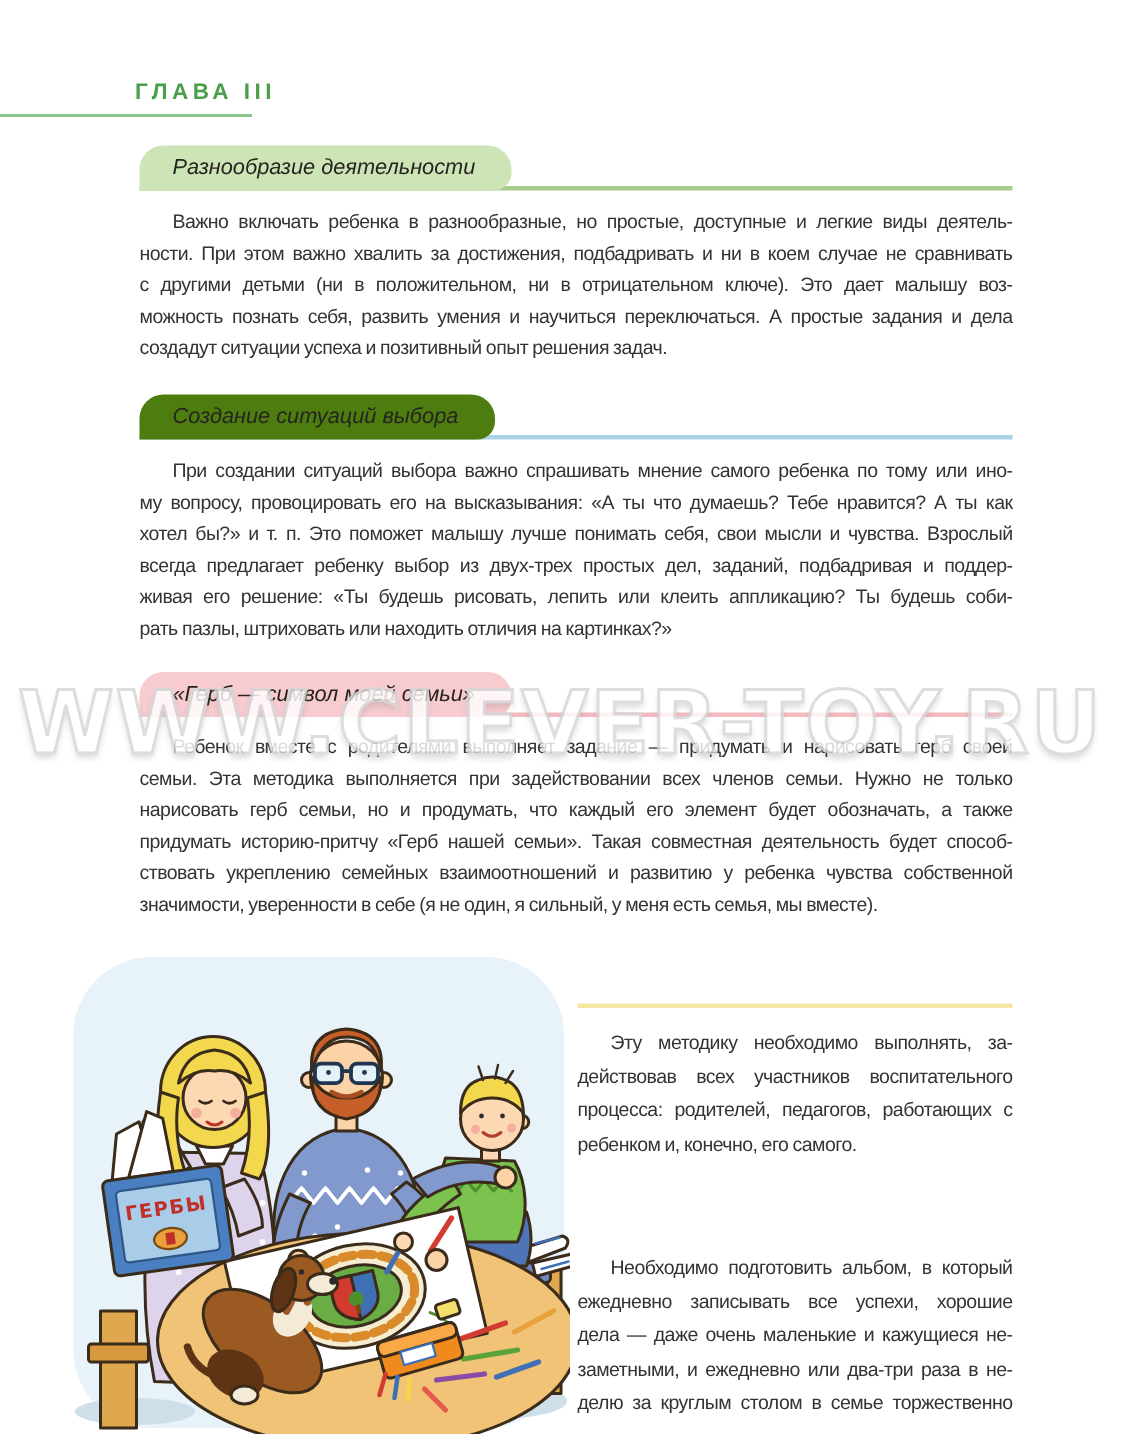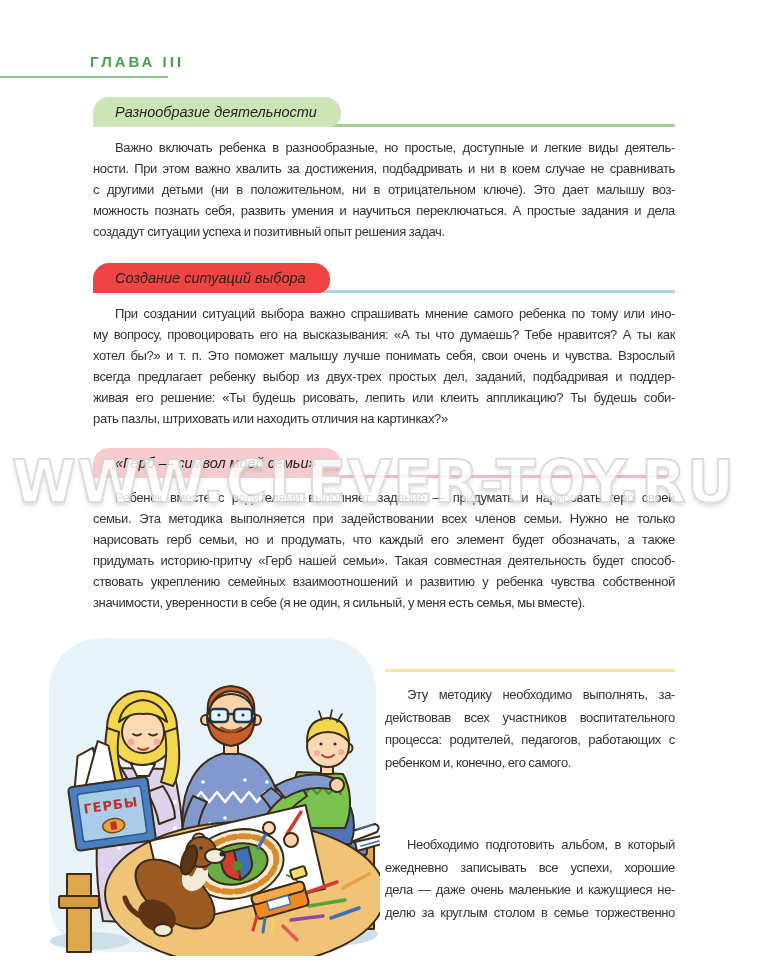--- a/index.html
+++ b/index.html
@@ -50,25 +50,25 @@
   <div class="tab" style="left: 93px; top: 97px; background-color: rgb(205, 228, 182);">Разнообразие деятельности</div>
   <div class="para" style="left:93px;top:137px;width:582px;">
       <div class="jline first">Важно включать ребенка в разнообразные, но простые, доступные и легкие виды деятель-</div>
       <div class="jline">ности. При этом важно хвалить за достижения, подбадривать и ни в коем случае не сравнивать</div>
       <div class="jline">с другими детьми (ни в положительном, ни в отрицательном ключе). Это дает малышу воз-</div>
       <div class="jline">можность познать себя, развить умения и научиться переключаться. А простые задания и дела</div>
       <div class="jline last">создадут ситуации успеха и позитивный опыт решения задач.</div>
     </div>
 
   <div class="rule" style="left: 93px; top: 290px; width: 582px; background-color: rgb(170, 210, 231);"></div>
-  <div class="tab" style="left: 93px; top: 263px; background-color: #ef4444;">Создание ситуаций выбора</div>
+  <div class="tab" style="left: 93px; top: 263px; background-color: #4d7c0f;">Создание ситуаций выбора</div>
   <div class="para" style="left:93px;top:303px;width:582px;">
       <div class="jline first">При создании ситуаций выбора важно спрашивать мнение самого ребенка по тому или ино-</div>
       <div class="jline">му вопросу, провоцировать его на высказывания: «А ты что думаешь? Тебе нравится? А ты как</div>
-      <div class="jline">хотел бы?» и т. п. Это поможет малышу лучше понимать себя, свои очень и чувства. Взрослый</div>
+      <div class="jline">хотел бы?» и т. п. Это поможет малышу лучше понимать себя, свои мысли и чувства. Взрослый</div>
       <div class="jline">всегда предлагает ребенку выбор из двух-трех простых дел, заданий, подбадривая и поддер-</div>
       <div class="jline">живая его решение: «Ты будешь рисовать, лепить или клеить аппликацию? Ты будешь соби-</div>
       <div class="jline last">рать пазлы, штриховать или находить отличия на картинках?»</div>
     </div>
 
   <div class="rule" style="left: 93px; top: 475px; width: 582px; background-color: rgb(243, 186, 192);"></div>
   <div class="tab" style="left: 93px; top: 448px; background-color: rgb(247, 203, 207);">«Герб — символ моей семьи»</div>
   <div class="para" style="left:93px;top:487px;width:582px;">
       <div class="jline first">Ребенок вместе с родителями выполняет задание — придумать и нарисовать герб своей</div>
       <div class="jline">семьи. Эта методика выполняется при задействовании всех членов семьи. Нужно не только</div>
@@ -84,20 +84,21 @@
   <div class="para para-right" style="left:385px;top:684px;width:290px;">
       <div class="jline first">Эту методику необходимо выполнять, за-</div>
       <div class="jline">действовав всех участников воспитательного</div>
       <div class="jline">процесса: родителей, педагогов, работающих с</div>
       <div class="jline last">ребенком и, конечно, его самого.</div>
     </div>
   <div class="para para-right" style="left:385px;top:834px;width:290px;">
       <div class="jline first">Необходимо подготовить альбом, в который</div>
       <div class="jline">ежедневно записывать все успехи, хорошие</div>
       <div class="jline">дела — даже очень маленькие и кажущиеся не-</div>
+      <div class="jline">заметными, и ежедневно или два-три раза в не-</div>
       <div class="jline">делю за круглым столом в семье торжественно</div>
     </div>
 
   <div class="illo">
     <svg viewBox="0 0 335 320" width="335" height="320">
       <rect x="4" y="2" width="327" height="314" rx="52" fill="#e8f2f9"></rect>
       <ellipse cx="285" cy="298" rx="48" ry="12" fill="#cfdfe9"></ellipse>
       <ellipse cx="45" cy="305" rx="40" ry="9" fill="#cfdfe9"></ellipse>
 
       <g stroke="#3a2b1b" stroke-width="2" stroke-linejoin="round" stroke-linecap="round">

